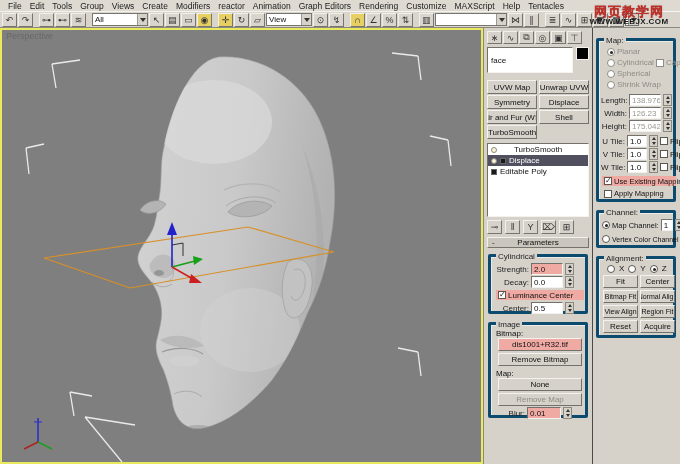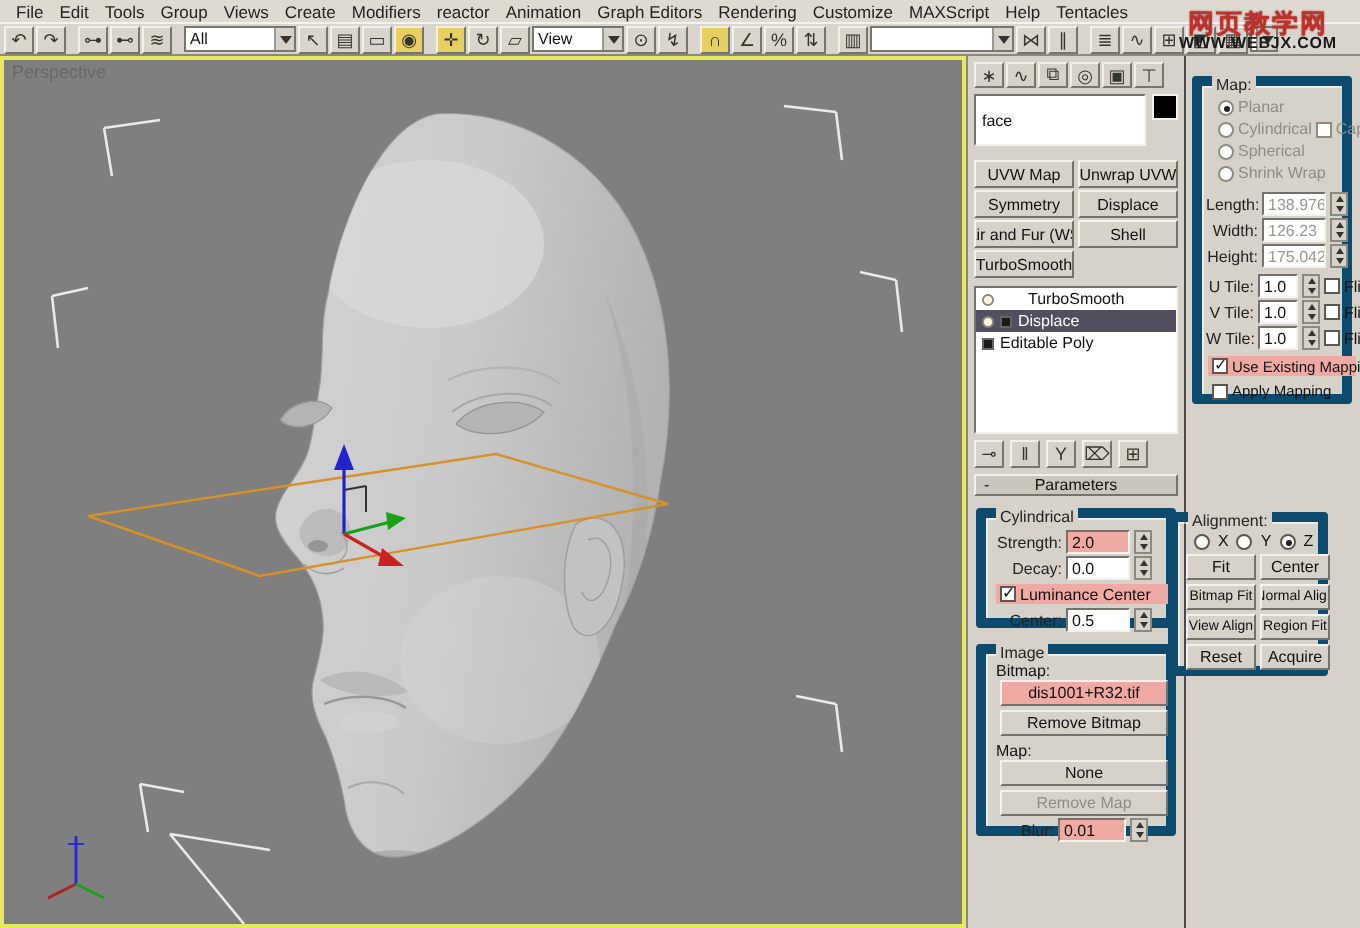--- a/index.html
+++ b/index.html
@@ -26,21 +26,21 @@
 .coldiv{left:592px;top:28px;width:1px;height:436px;background:#4a4a4a}
 .ptab{width:15px;height:13px;border:1px solid;border-color:#f2f0ea #77756f #77756f #f2f0ea;background:#d6d2ca;display:flex;align-items:center;justify-content:center;font-size:9px;color:#333}
 .btn{background:#d6d2ca;border:1px solid;border-color:#f4f2ee #73716b #73716b #f4f2ee;font-size:8px;display:flex;align-items:center;justify-content:center;white-space:nowrap;overflow:hidden;color:#111}
 .btn.disabled{color:#8e8c84}
 .field{background:#fff;border:1px solid;border-color:#73716b #f4f2ee #f4f2ee #73716b;font-size:8px;display:flex;align-items:center;padding:0 2px;height:12px;overflow:hidden;white-space:nowrap}
 .field.dis{color:#9a988e}
 .pinkbg{background:#f0aaa4}
 .spin{width:9px;height:12px;background:#d6d2ca;border:1px solid #8a8880;display:flex;flex-direction:column;align-items:center;justify-content:space-between;padding:1px 0}
 .spin .tri-up{border-bottom-width:3px;border-left-width:2.5px;border-right-width:2.5px}
 .spin .tri-dn{border-top-width:3px;border-left-width:2.5px;border-right-width:2.5px}
-.grp{position:absolute;border:5px solid #0c4a6e;border-radius:2px;box-shadow:inset 1px 1px 0 rgba(255,255,255,.55)}
+.grp{position:absolute;border:3px solid #0c4a6e;border-radius:2px;box-shadow:inset 1px 1px 0 rgba(255,255,255,.55)}
 .legend{position:absolute;top:-5px;left:5px;background:#d6d2ca;padding:0 2px;font-size:8px;color:#222;white-space:nowrap}
 .row{position:absolute;display:flex;align-items:center;gap:2px;white-space:nowrap}
 .lbl{text-align:right;color:#222}
 .lbl.dis{color:#8e8c84}
 .chk{width:8px;height:8px;background:#fff;border:1px solid #5a584f;font-size:8px;line-height:7px;text-align:center;flex:0 0 auto}
 .chk.on::after{content:"✓";position:relative;top:-1px}
 .radio{width:8px;height:8px;border-radius:50%;background:#fff;border:1px solid #5a584f;position:relative;flex:0 0 auto}
 .radio.sel::after{content:"";position:absolute;left:2px;top:2px;width:3px;height:3px;border-radius:50%;background:#222}
 .radio.dis{border-color:#8e8c84}
 .stackbox{background:#fff;border:1px solid;border-color:#73716b #f4f2ee #f4f2ee #73716b;overflow:hidden}
@@ -386,22 +386,38 @@
     <div class="row pinkbg" style="left:3px;top:135px;width:74px;height:10px;padding-left:2px;font-size:7.5px">
       <span class="chk on"></span>
       <span>Use Existing Mapping</span>
     </div>
     <div class="row" style="left:3px;top:148px;padding-left:2px;font-size:7.5px">
       <span class="chk"></span>
       <span>Apply Mapping</span>
     </div>
   </div>
 
-
-  <div class="grp" style="left:584px;top:256px;width:80px;height:82px">
+  <div class="grp" style="left:596px;top:210px;width:80px;height:38px">
+    <span class="legend">Channel:</span>
+    <div class="row" style="left:3px;top:6px;font-size:7.5px">
+      <span class="radio sel"></span>
+      <span>Map Channel:</span>
+      <span class="field" style="width:12px">1</span>
+      <span class="spin">
+          <i class="tri-up"></i>
+          <i class="tri-dn"></i>
+        </span>
+    </div>
+    <div class="row" style="left:3px;top:22px;font-size:7px">
+      <span class="radio"></span>
+      <span>Vertex Color Channel</span>
+    </div>
+  </div>
+
+  <div class="grp" style="left:596px;top:256px;width:80px;height:82px">
     <span class="legend">Alignment:</span>
     <div class="row" style="left:8px;top:5px;gap:4px">
       <span class="radio"></span>
       <span>X</span>
       <span class="radio"></span>
       <span>Y</span>
       <span class="radio sel"></span>
       <span>Z</span>
     </div>
     <div class="btn" style="position:absolute;left:4px;top:16px;width:35px;height:13px">Fit</div>

